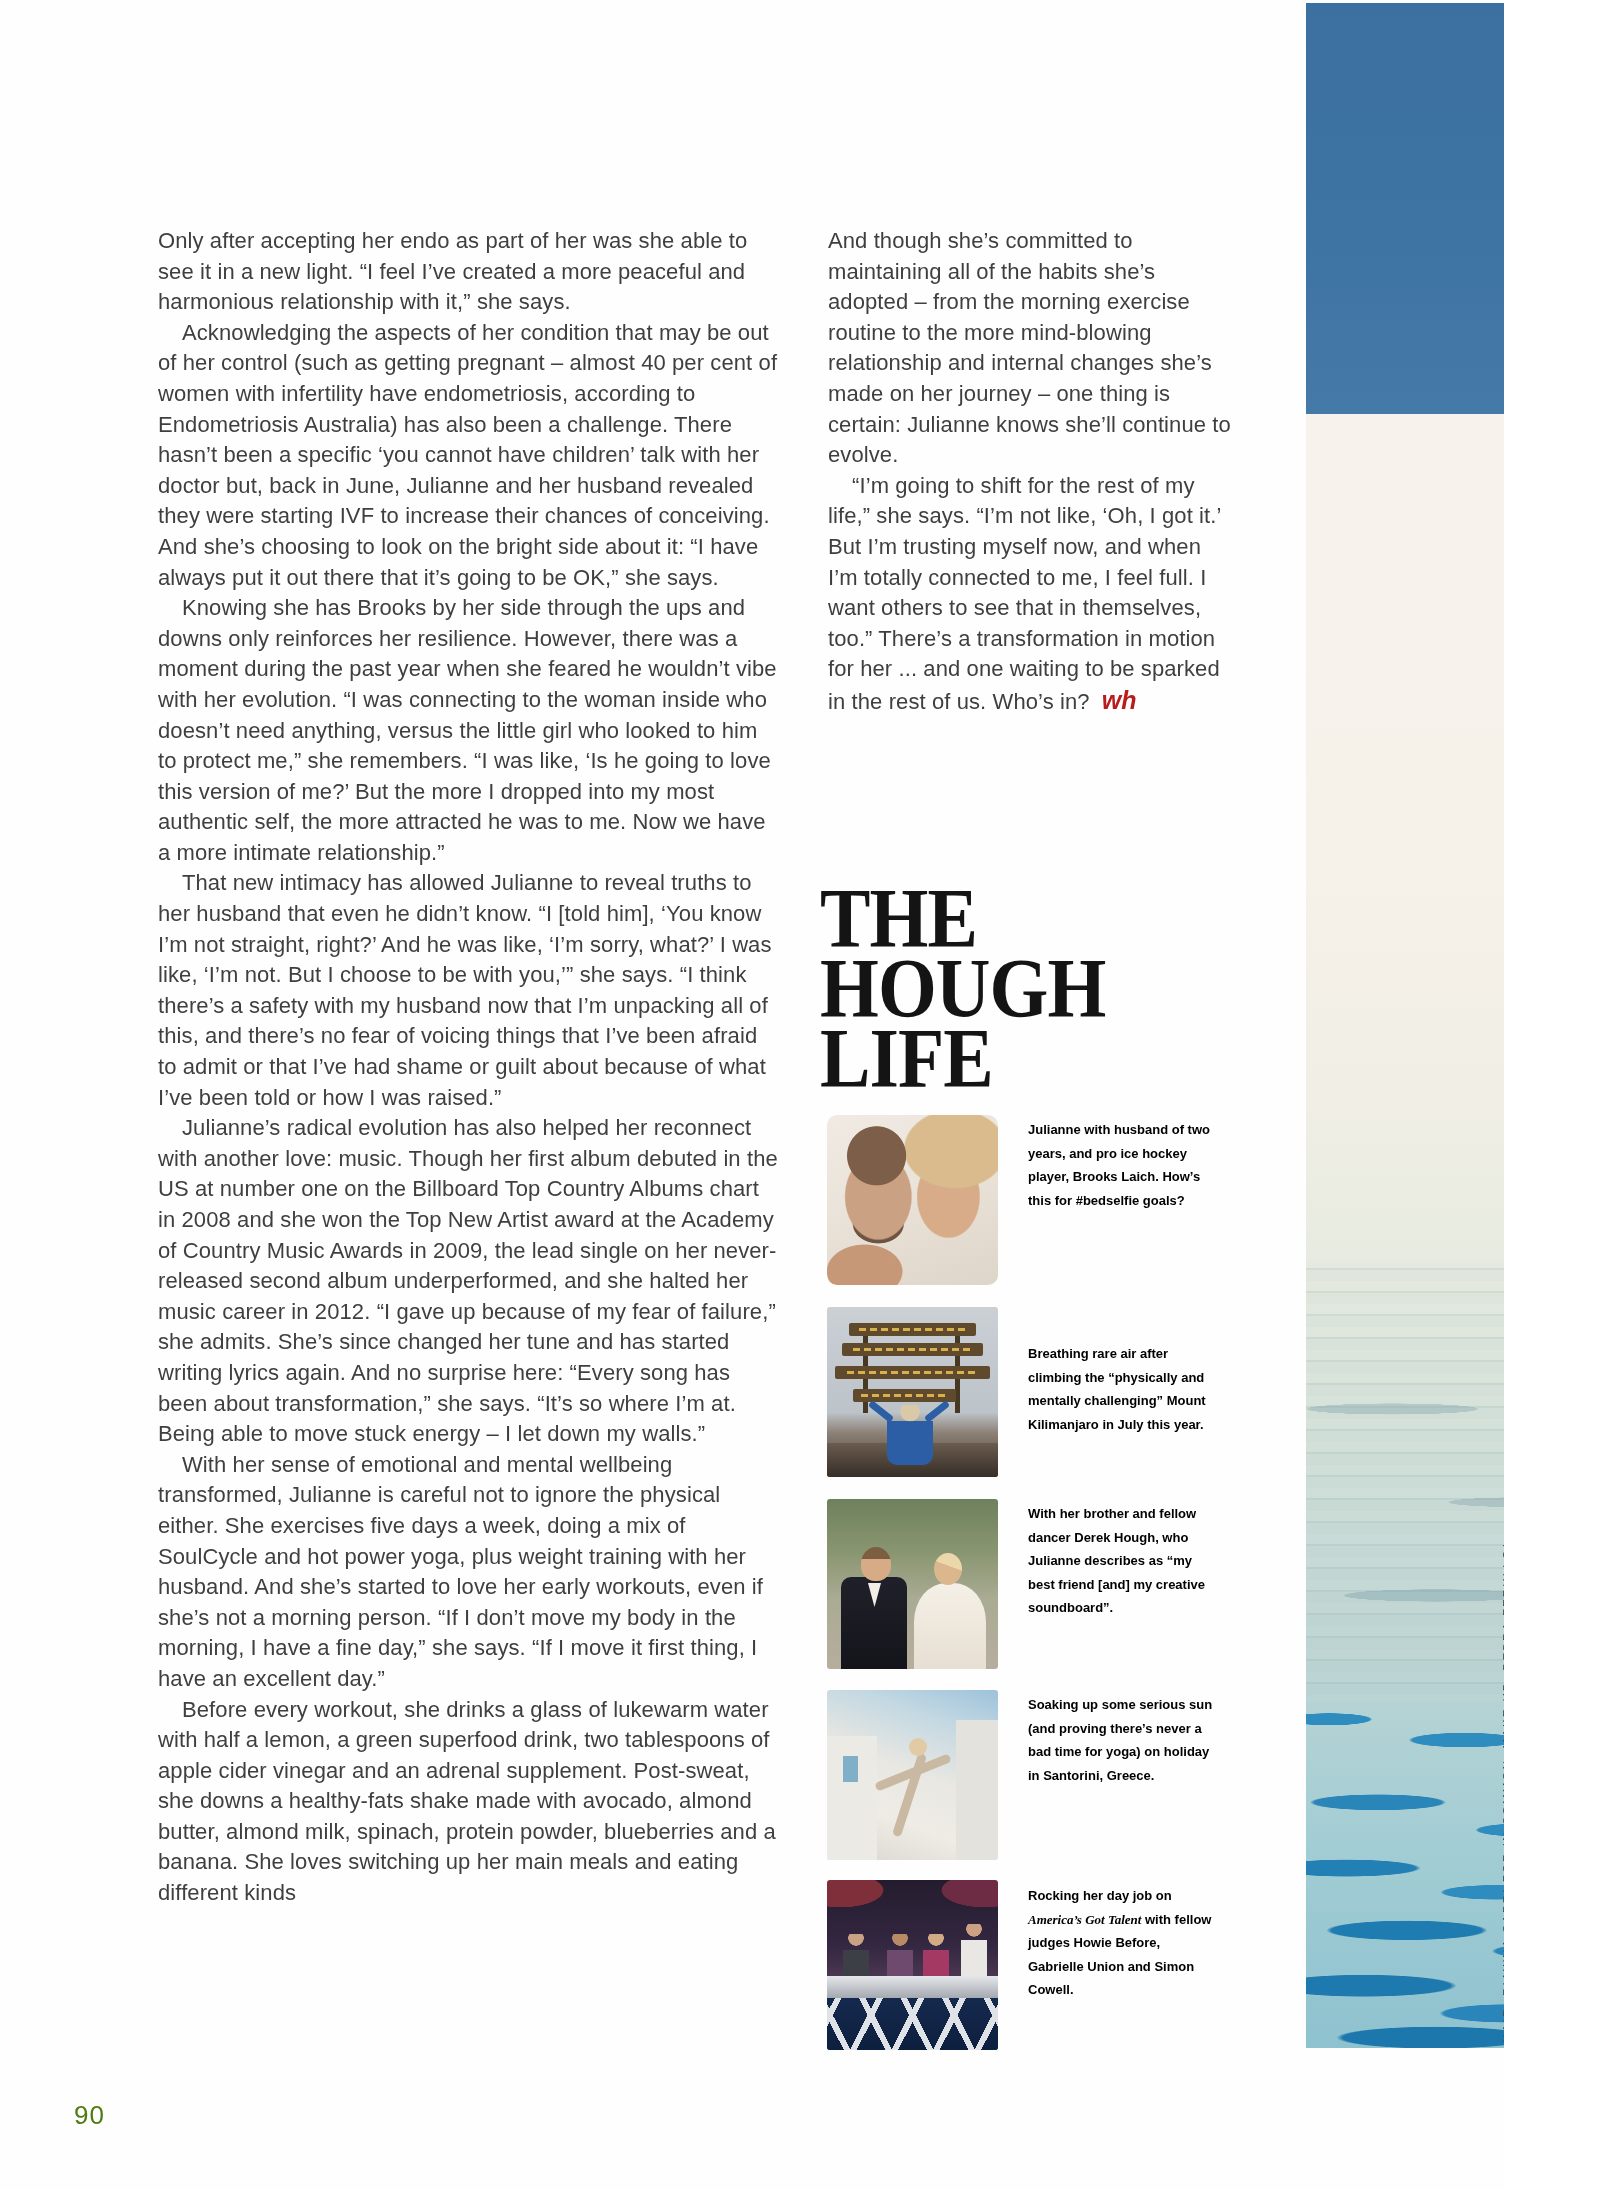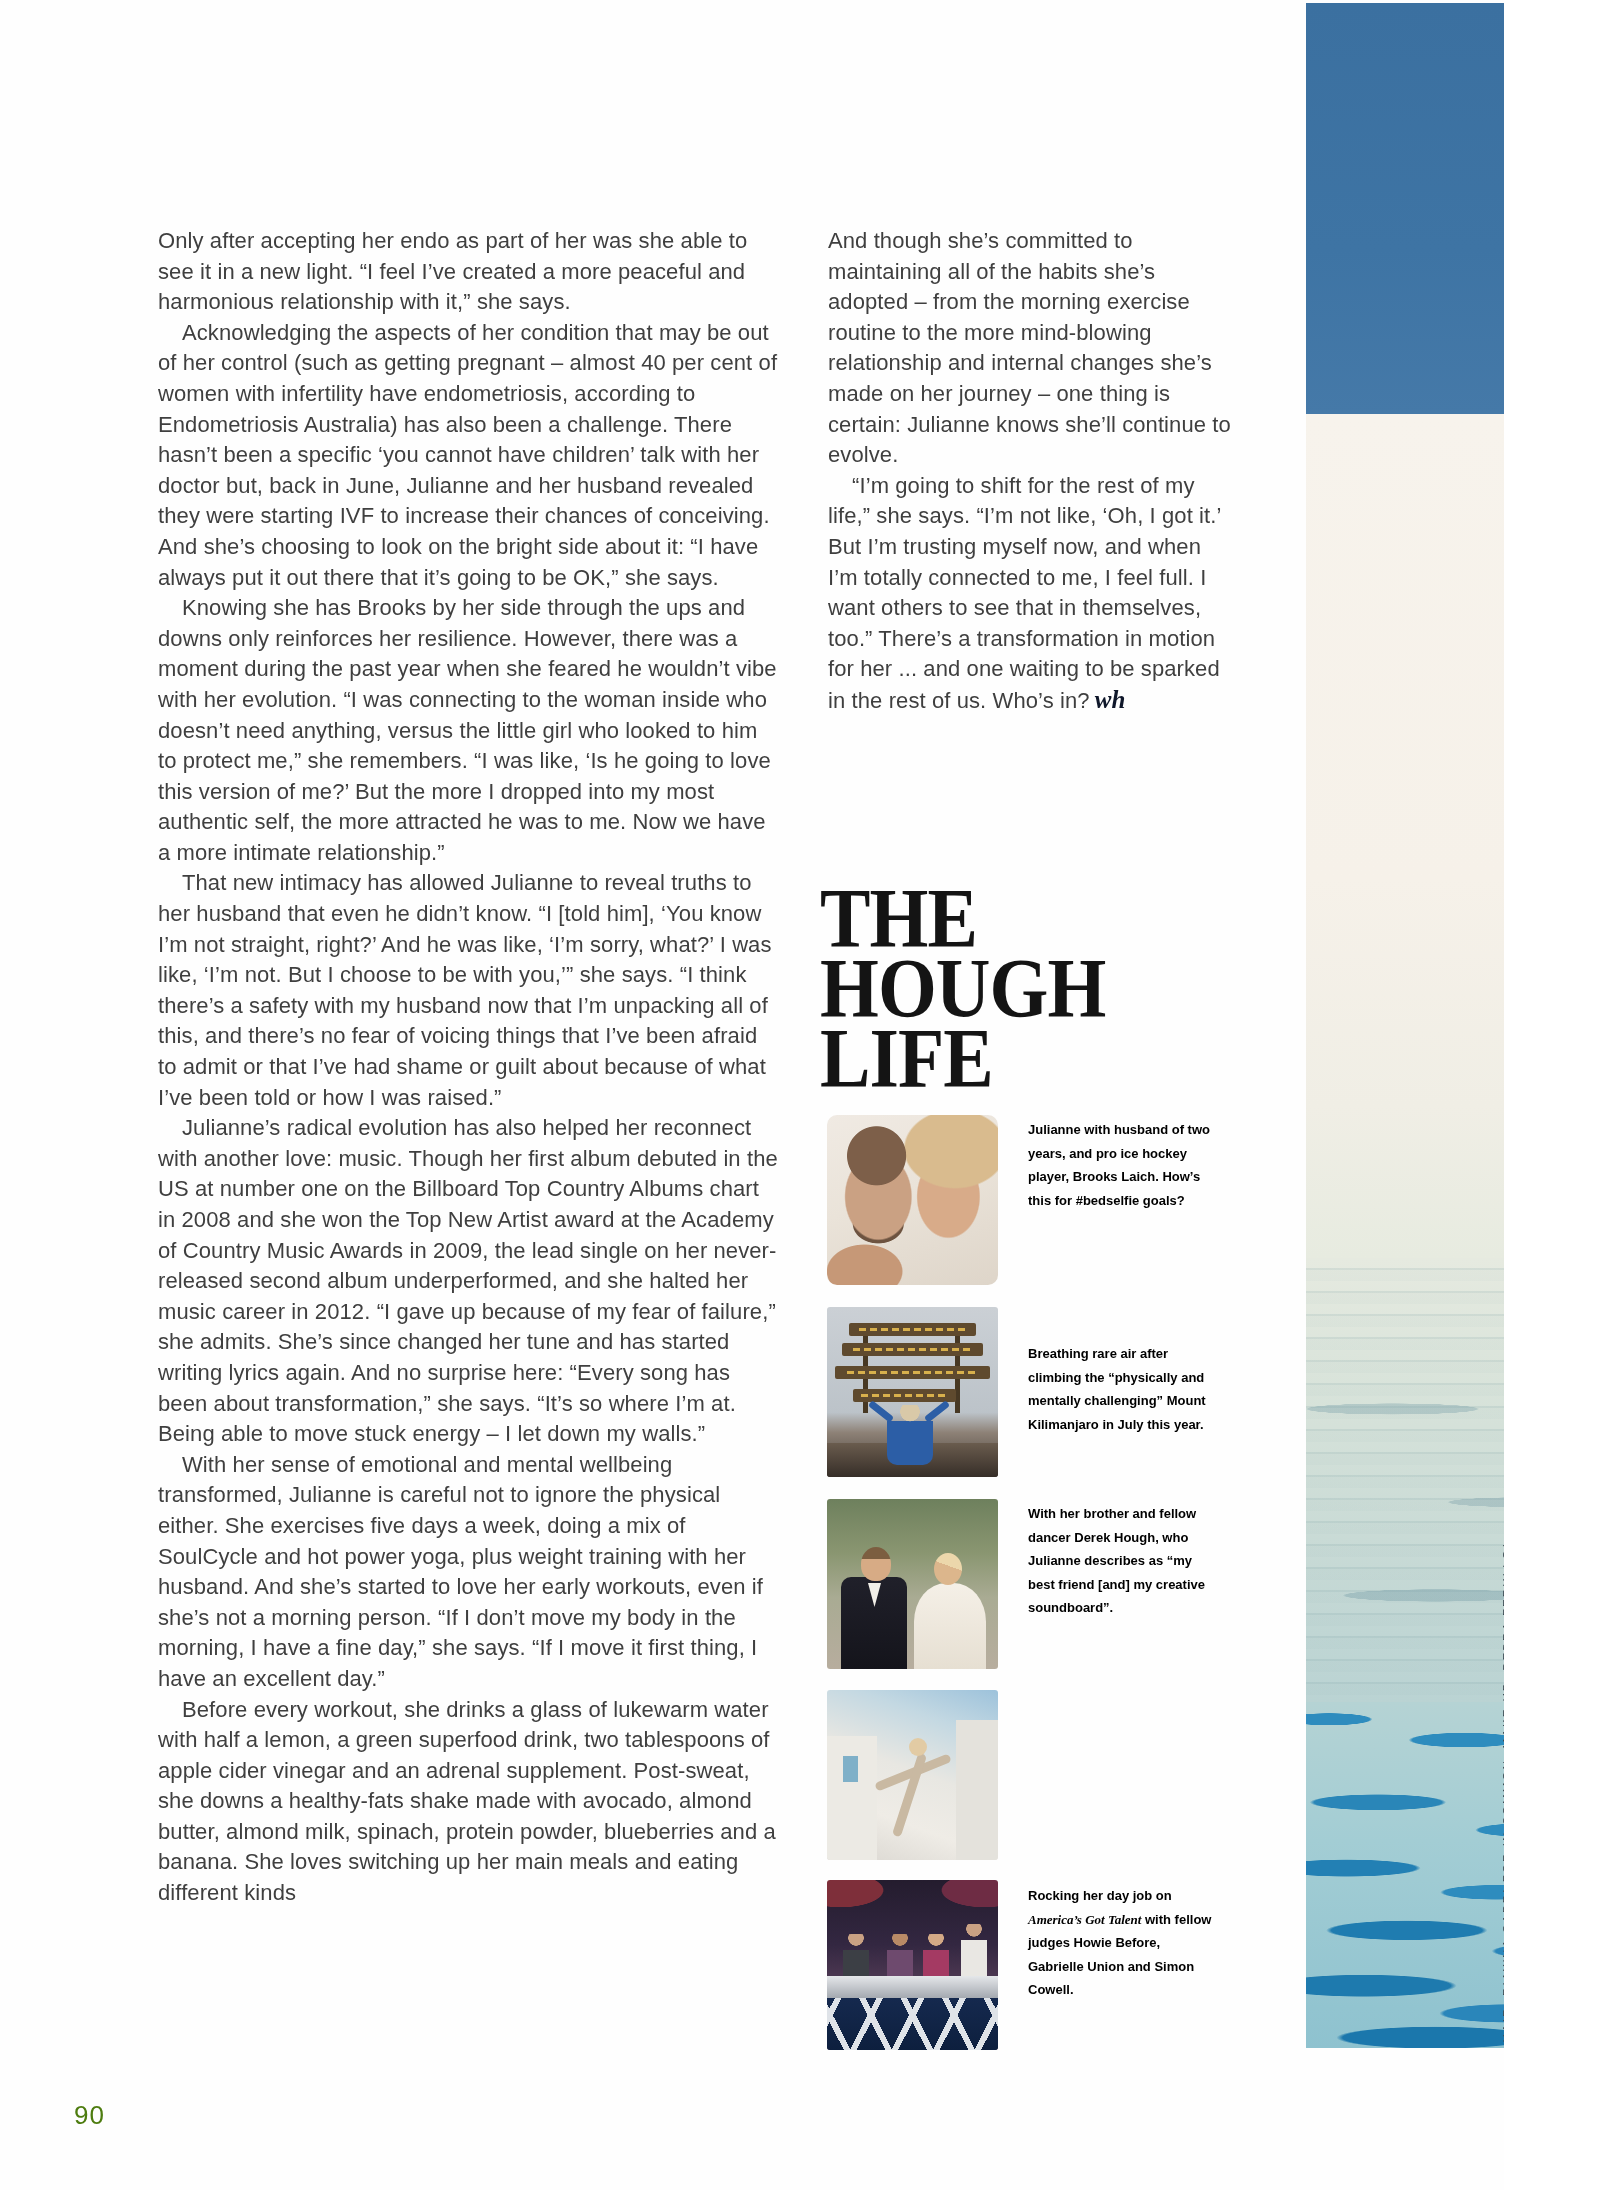--- a/index.html
+++ b/index.html
@@ -6,22 +6,22 @@
   .page{position:relative;width:1504px;height:2190px;background:#fefefe;overflow:hidden;
         font-family:"Liberation Sans",sans-serif;}
 
   
   .col{position:absolute;top:226px;color:#3f3f3f;font-size:22px;line-height:30.6px;
        letter-spacing:0.1px;}
   .col p{margin:0;}
   .col p + p{text-indent:24px;}
   .col-left{left:158px;width:620px;}
   .col-mid{left:828px;width:404px;}
-  .endmark{font-family:Liberation Serif, serif;font-style:italic;font-weight:bold;
-           font-size:25px;color:#0f172a;margin-left:5px;}
+  .endmark{font-family:Liberation Sans, sans-serif;font-style:italic;font-weight:bold;
+           font-size:25px;color:#b91c1c;margin-left:12px;}
 
   
   .hough-heading{position:absolute;left:820px;top:884px;color:#141414;
       font-family:"Liberation Serif",serif;font-weight:700;font-size:84px;line-height:70px;
       transform:scaleX(.9);transform-origin:left top;letter-spacing:-1px;}
 
   
   .ph{position:absolute;left:827px;width:171px;height:170px;border-radius:3px;overflow:hidden;}
   .ph1{top:1115px;border-radius:10px;
     background:
@@ -208,20 +208,21 @@
     <div class="judge j2"></div>
     <div class="judge j3"></div>
     <div class="judge j4"></div>
     <div class="desk"></div>
     <div class="front"></div>
   </div>
 
   <div class="cap cap1">Julianne with husband of two years, and pro ice hockey player, Brooks Laich. How’s this for #bedselfie goals?</div>
   <div class="cap cap2">Breathing rare air after climbing the “physically and mentally challenging” Mount Kilimanjaro in July this year.</div>
   <div class="cap cap3">With her brother and fellow dancer Derek Hough, who Julianne describes as “my best friend [and] my creative soundboard”.</div>
+  <div class="cap cap4">Soaking up some serious sun (and proving there’s never a bad time for yoga) on holiday in Santorini, Greece.</div>
   <div class="cap cap5"><span>Rocking her day job on </span><span class="it">America’s Got Talent</span><span> with fellow judges Howie Before, Gabrielle Union and Simon Cowell.</span></div>
 
   <div class="ocean">
     <div class="sky"></div>
     <div class="haze"></div>
     <div class="sea-upper"></div>
     <div class="sea-lower"></div>
   </div>
 
   <div class="credits">

